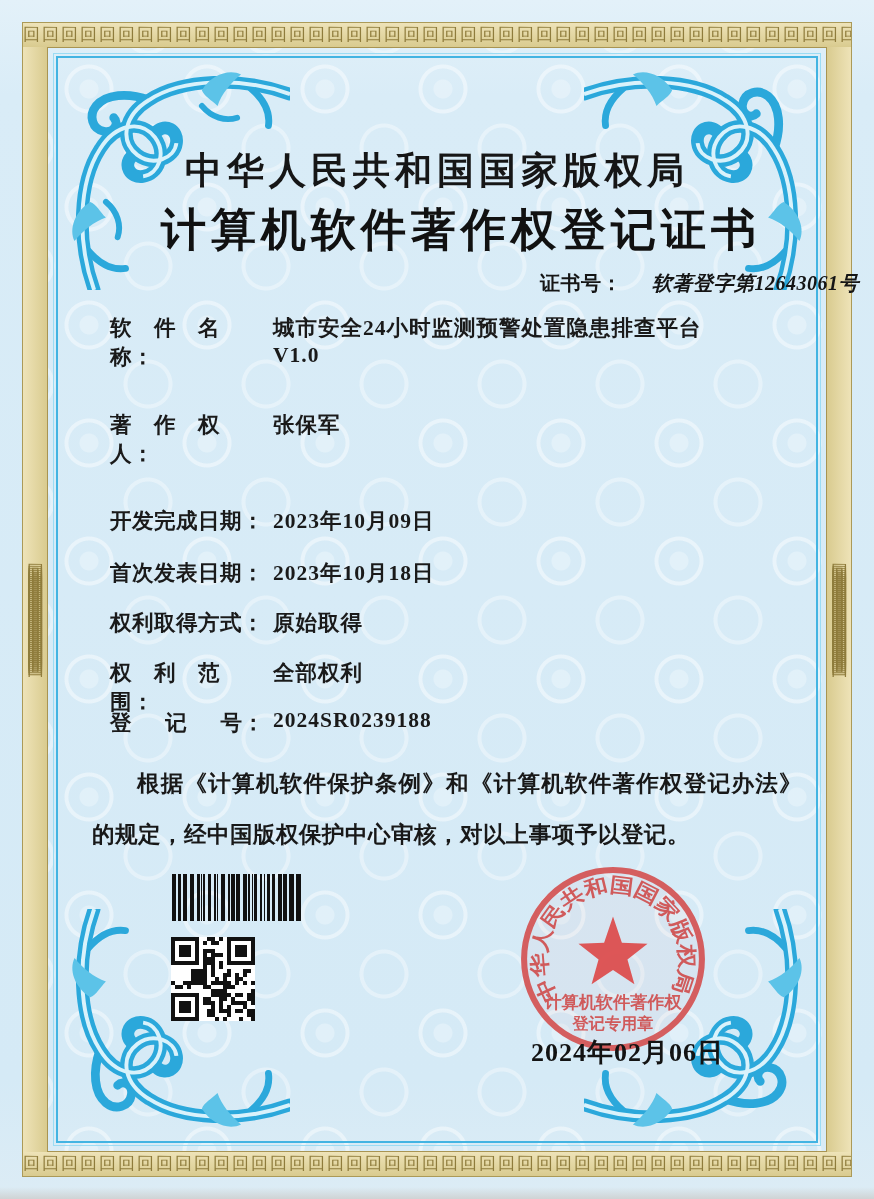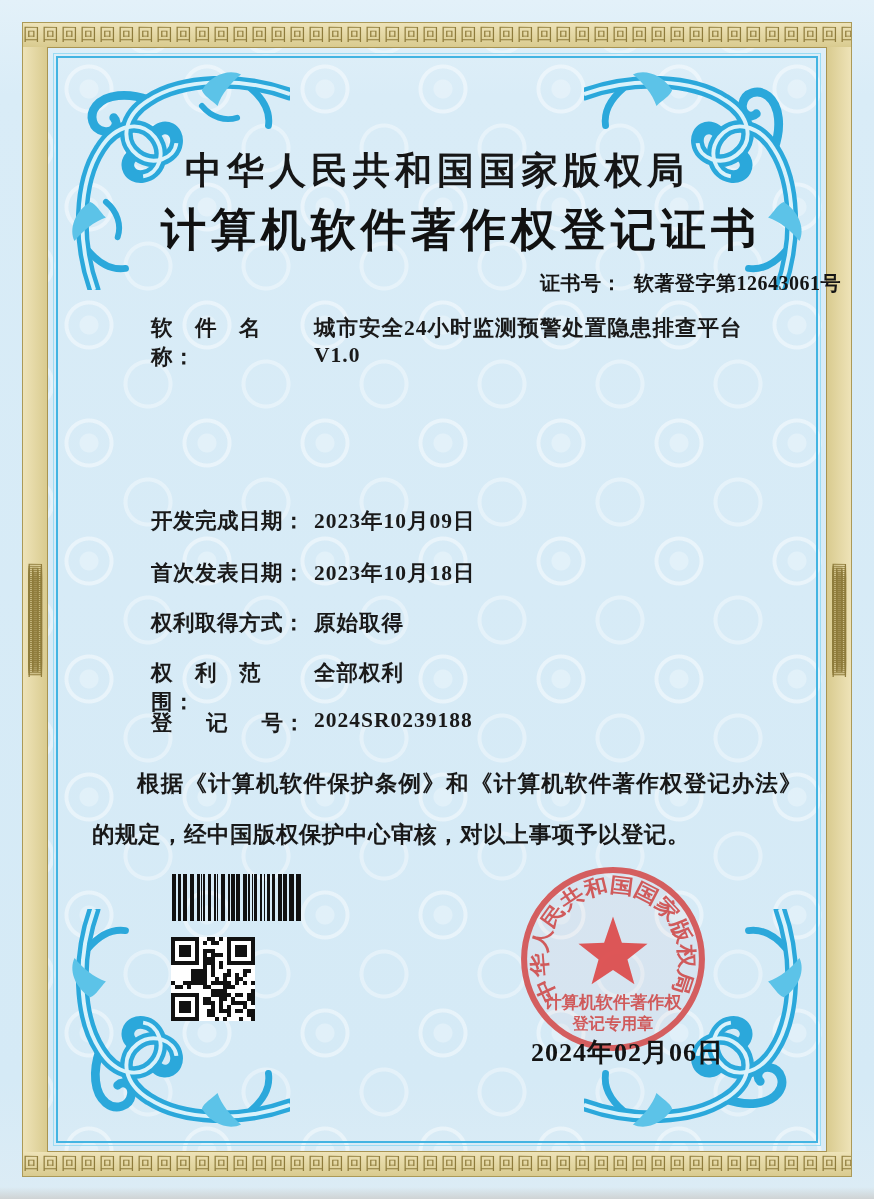--- a/index.html
+++ b/index.html
@@ -58,23 +58,23 @@
     top:146px;left:0;width:100%;text-align:center;
     font-size:37px;font-weight:700;letter-spacing:5px;color:#161616;
   }
   .cert-title{
     top:200px;left:0;width:100%;text-align:center;
     font-size:45px;font-weight:700;letter-spacing:5px;color:#111;padding-left:24px;
   }
   .cert-no{
     top:270px;left:540px;font-size:20px;font-weight:700;color:#151515;letter-spacing:.5px;
   }
-  .cert-no .v{margin-left:12px;}
+  .cert-no .v{margin-left:30px;font-style:italic;}
   .field{position:absolute;left:110px;display:flex;font-size:21.5px;font-weight:700;color:#1a1a1a;letter-spacing:.5px;}
-  .field .lbl{width:163px;flex:0 0 163px;margin-left:41px;}
+  .field .lbl{width:163px;flex:0 0 163px;}
   .field .val{letter-spacing:1px;}
   .f0{top:313px;} .f1{top:410px;} .f2{top:506px;} .f3{top:558px;}
   .f4{top:608px;} .f5{top:658px;} .f6{top:708px;}
   .val2{display:block;margin-top:1px;letter-spacing:1px;}
   .statement{
     top:758px;left:92px;width:710px;
     font-size:22.5px;font-weight:600;color:#181818;
     line-height:51px;text-indent:2em;text-align:justify;letter-spacing:.5px;
   }
   
@@ -171,20 +171,24 @@
   <div class="abs authority">中华人民共和国国家版权局</div>
   <div class="abs cert-title">计算机软件著作权登记证书</div>
 
   <div class="abs cert-no">
     <span>证书号：</span><span class="v">软著登字第12643061号</span>
   </div>
 
   <div class="field f0">
     <span class="lbl">软　件　名　称：</span>
     <span class="val"><span>城市安全24小时监测预警处置隐患排查平台</span><span class="val2">V1.0</span></span>
+  </div>
+  <div class="field f1">
+    <span class="lbl">著　作　权　人：</span>
+    <span class="val">张保军</span>
   </div>
   <div class="field f2">
     <span class="lbl">开发完成日期：</span>
     <span class="val">2023年10月09日</span>
   </div>
   <div class="field f3">
     <span class="lbl">首次发表日期：</span>
     <span class="val">2023年10月18日</span>
   </div>
   <div class="field f4">

